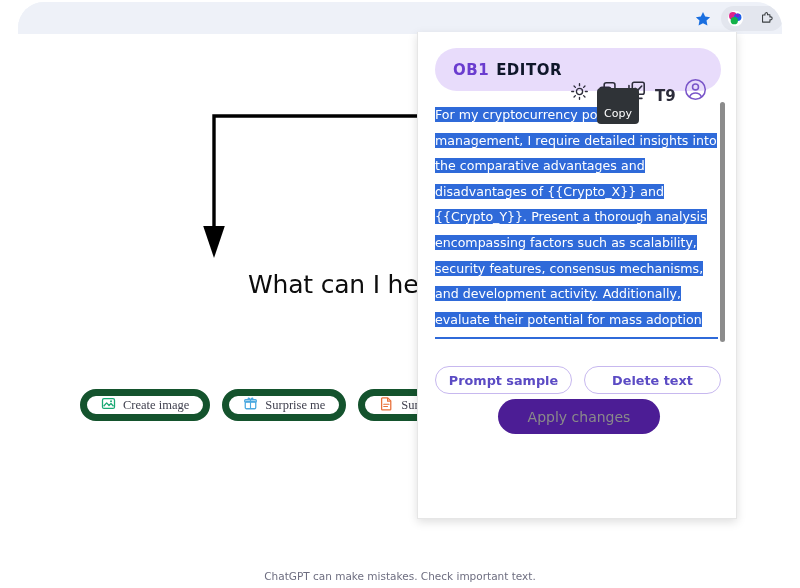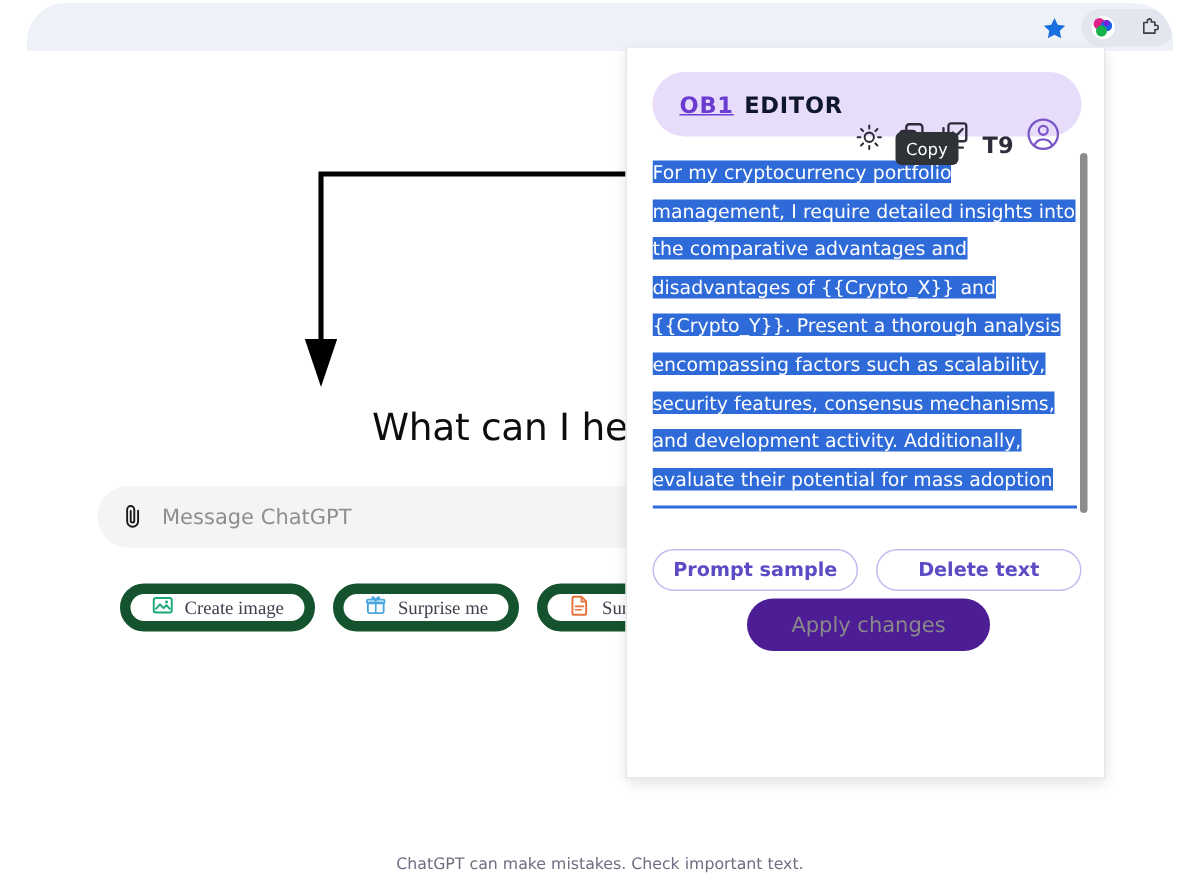--- a/index.html
+++ b/index.html
@@ -212,21 +212,21 @@
     padding: 0 14px 0 18px;
   }
 
   .panel-title {
     font-family: "DejaVu Sans", sans-serif;
     font-weight: bold;
     font-size: 15px;
     letter-spacing: 0.5px;
     white-space: nowrap;
   }
-  .panel-title .tt-ob1 { color: #6a3ccf; text-decoration: underline; }
+  .panel-title .tt-ob1 { color: #6a3ccf; }
   .panel-title .tt-editor { color: #0f172a; margin-left: 7px; }
 
   .header-icons {
     margin-left: auto;
     display: flex;
     align-items: flex-end;
     gap: 8px;
     margin-top: 44px;
   }
 
@@ -239,21 +239,21 @@
   }
 
   .tooltip {
     position: absolute;
     left: 179px;
     top: 56px;
     background: #2f3337;
     color: #ffffff;
     font-size: 11px;
     font-family: "DejaVu Sans", sans-serif;
-    padding: 5px 7px 4px 7px;
+    padding: 19px 7px 4px 7px;
     border-radius: 4px;
     z-index: 20;
   }
 
   .text-area-wrap {
     position: absolute;
     left: 17px;
     top: 70px;
     width: 290px;
     height: 237px;
@@ -369,28 +369,20 @@
     <div class="puzzle-icon">
       <svg width="17" height="17" viewBox="0 0 24 24" aria-hidden="true">
         <path d="M10 3.5c1.3 0 2.2.9 2.2 2 0 .5-.2.8-.2 1.1h3.4v3.3c.3 0 .7-.2 1.2-.2 1.2 0 2 .9 2 2.1s-.8 2.1-2 2.1c-.5 0-.9-.1-1.2-.2v3.4H5V7h3.5c-.1-.3-.2-.6-.2-1.1 0-1.1.9-2 2.2-2z" fill="none" stroke="#3c4043" stroke-width="1.5" stroke-linejoin="round"></path>
       </svg>
     </div>
 
     <div class="browser-page">
 
       <div class="chat-heading">What can I help with?</div>
 
-      <div class="composer">
-        <span class="clip-icon">
-          <svg width="17" height="19" viewBox="0 0 20 22" aria-hidden="true">
-            <path d="M14.2 6.2v8.3a4.3 4.3 0 01-8.6 0V5.4a2.8 2.8 0 015.6 0v8.8a1.4 1.4 0 01-2.8 0V6.4" fill="none" stroke="#1a1a1a" stroke-width="1.5" stroke-linecap="round"></path>
-          </svg>
-        </span>
-        <span class="composer-placeholder">Message ChatGPT</span>
-      </div>
 
       <div class="chip-row">
 
         <div class="chip">
           <span>
             <svg width="15" height="15" viewBox="0 0 20 20" aria-hidden="true">
               <rect x="2" y="3.5" width="16" height="13" rx="2" fill="none" stroke="#19a974" stroke-width="1.7"></rect>
               <path d="M3.5 13.6l4-4.4 3.2 3.4 2.6-2.6 3.4 3.6" fill="none" stroke="#19a974" stroke-width="1.7" stroke-linejoin="round"></path>
               <circle cx="13.4" cy="7.1" r="1.3" fill="#19a974"></circle>
             </svg>

